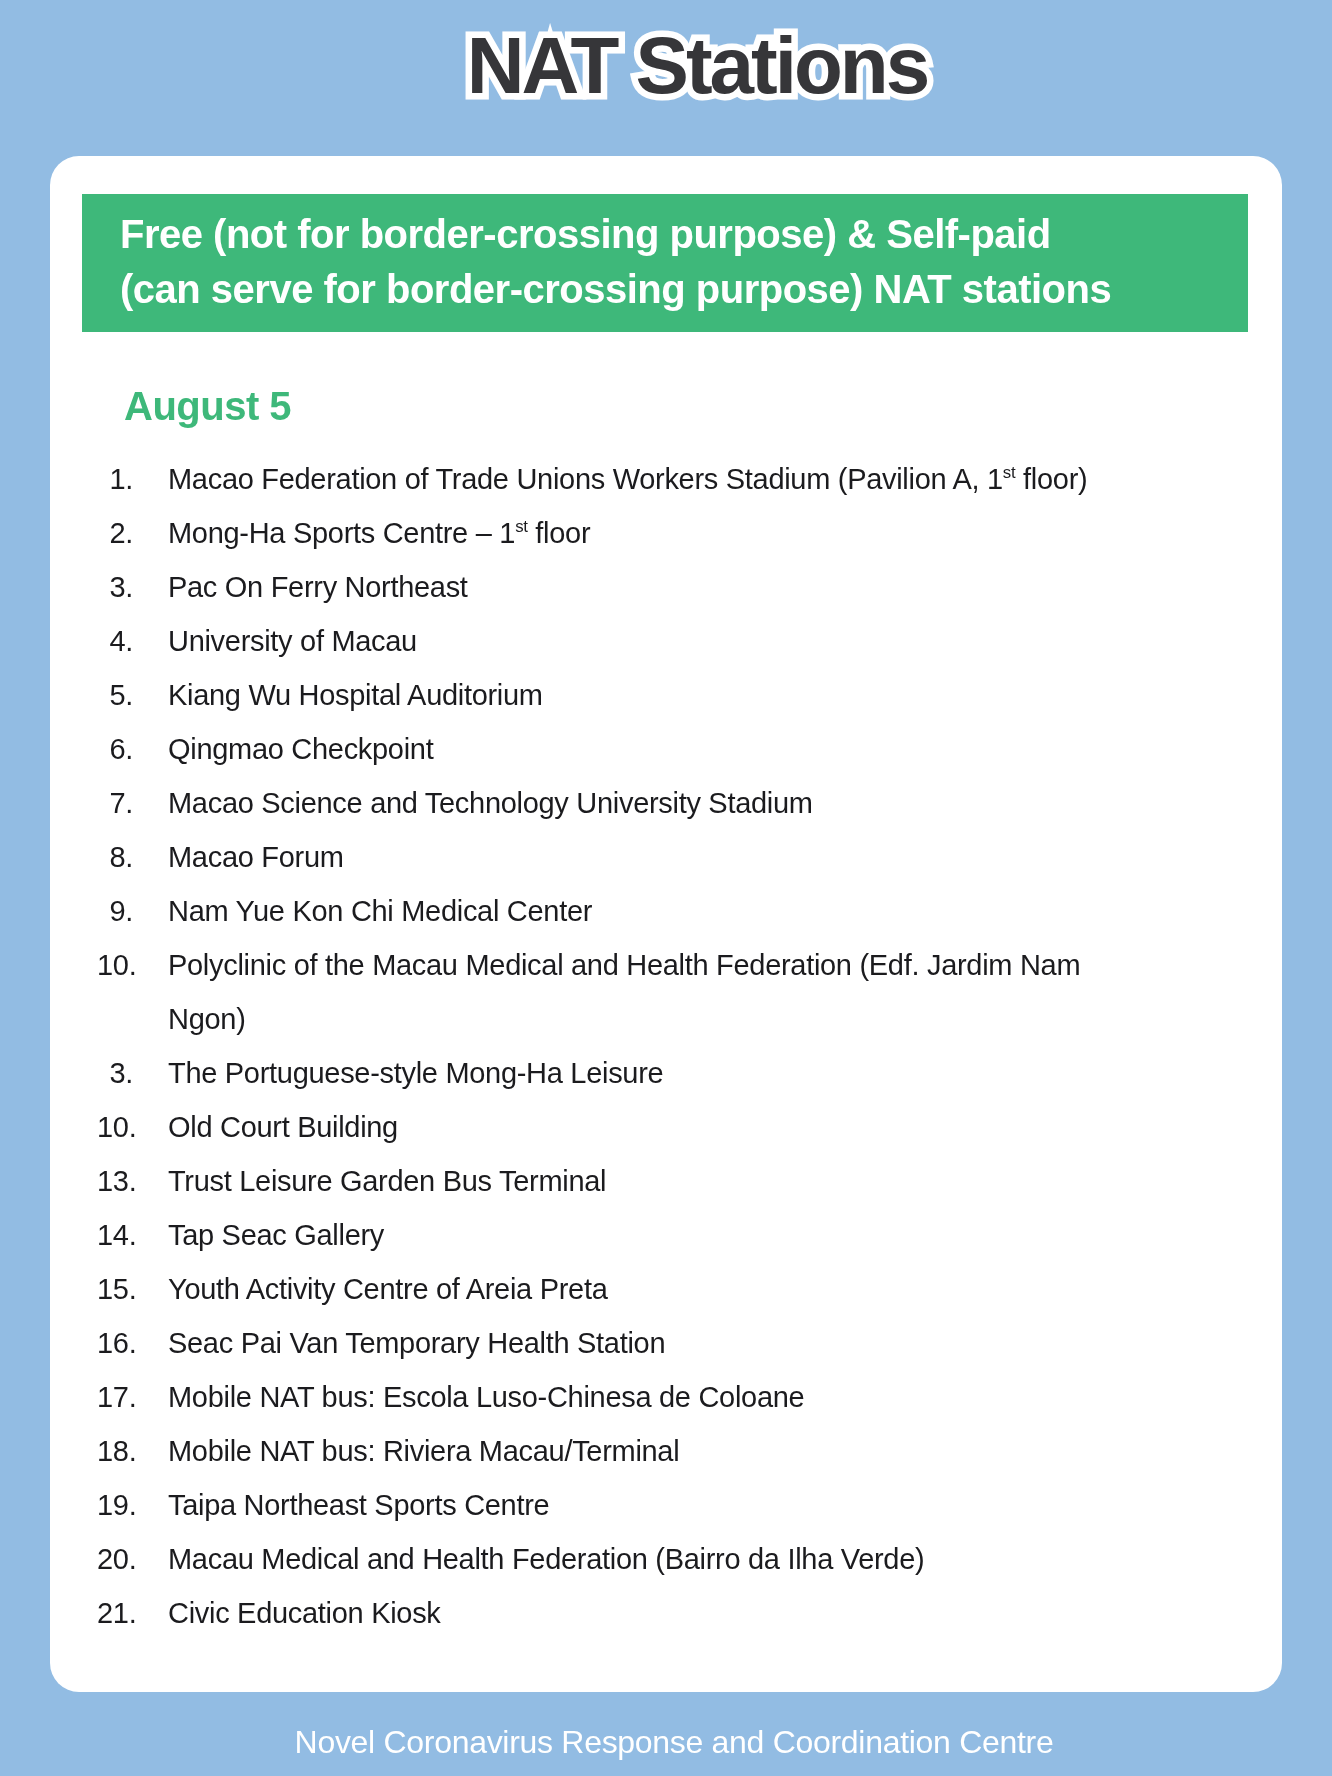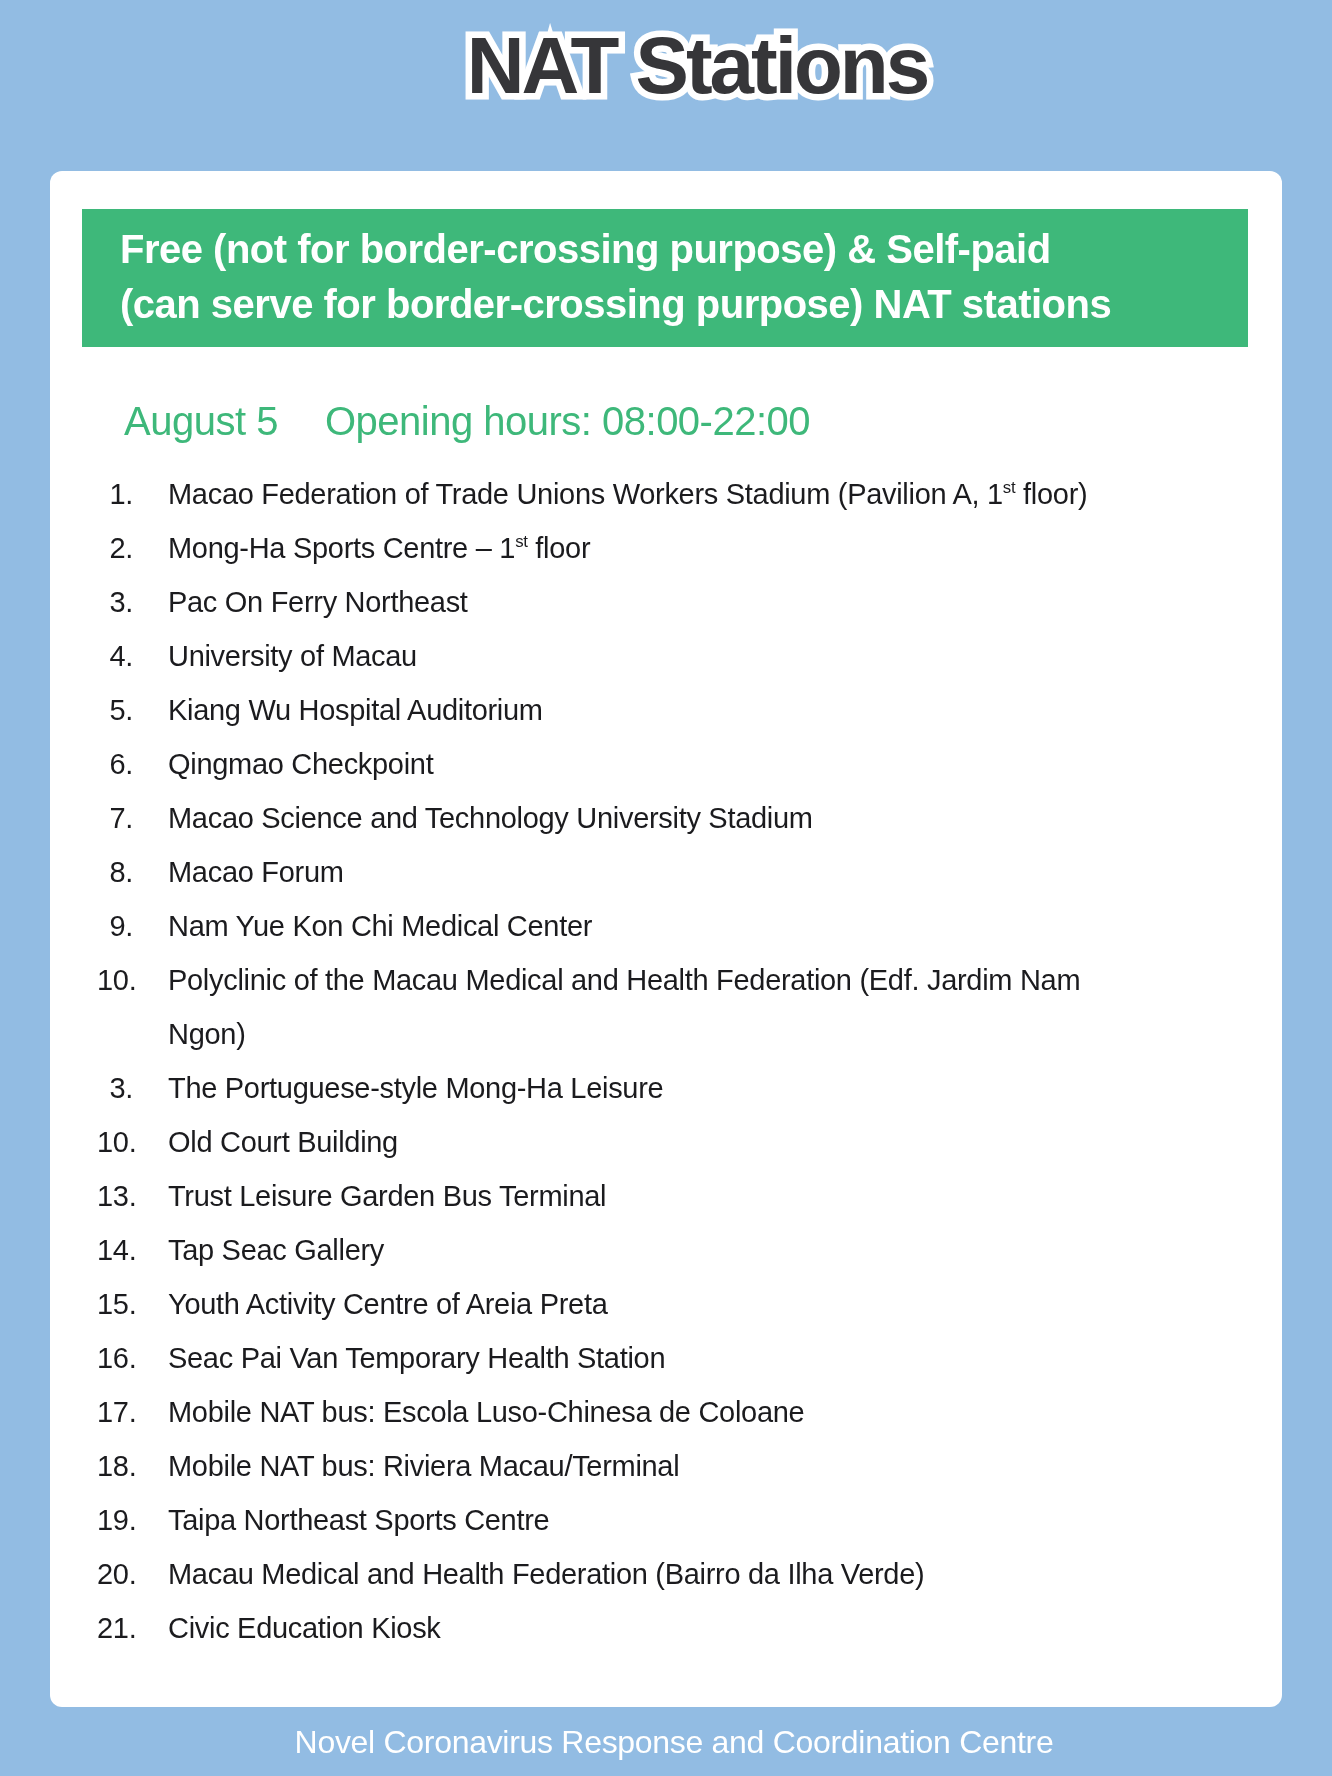--- a/index.html
+++ b/index.html
@@ -32,22 +32,21 @@
     -webkit-text-stroke: 13px #ffffff;
     z-index: -1;
   }
 
   
   .card {
     position: absolute;
     left: 50px; top: 156px;
     width: 1232px; height: 1536px;
     background: var(--card, #ffffff);
-    border-radius: 12px;
-    margin-top: 15px;
+    border-radius: 29px;
   }
 
   
   .banner {
     position: absolute;
     left: 32px; top: 38px;
     width: 1166px; height: 138px;
     box-sizing: border-box;
     padding: 13px 20px 0 38px;
     background: var(--green, #3eb87a);
@@ -58,21 +57,21 @@
     letter-spacing: -0.5px;
   }
 
   
   .schedule {
     position: absolute;
     left: 74px; top: 228px;
     display: flex;
     gap: 47px;
     color: var(--green, #3eb87a);
-    font-weight: normal;
+    font-weight: bold;
     font-size: 40px;
     letter-spacing: -0.5px;
     white-space: nowrap;
     justify-content: space-between;
   }
 
   
   .stations {
     position: absolute;
     left: 47px; top: 296px;
@@ -117,21 +116,20 @@
 
 <div class="card">
 
   <div class="banner">
     <div>Free (not for border-crossing purpose) &amp; Self-paid</div>
     <div>(can serve for border-crossing purpose) NAT stations</div>
   </div>
 
   <div class="schedule">
     <span>August 5</span>
-    <span>Opening hours: 08:00-22:00</span>
   </div>
 
   <div class="stations" id="stations">
       <div class="row">
         <span class="num">1.</span>
         <div class="txt">Macao Federation of Trade Unions Workers Stadium (Pavilion A, 1<sup>st</sup> floor)</div>
       </div>
       <div class="row">
         <span class="num">2.</span>
         <div class="txt">Mong-Ha Sports Centre – 1<sup>st</sup> floor</div>

